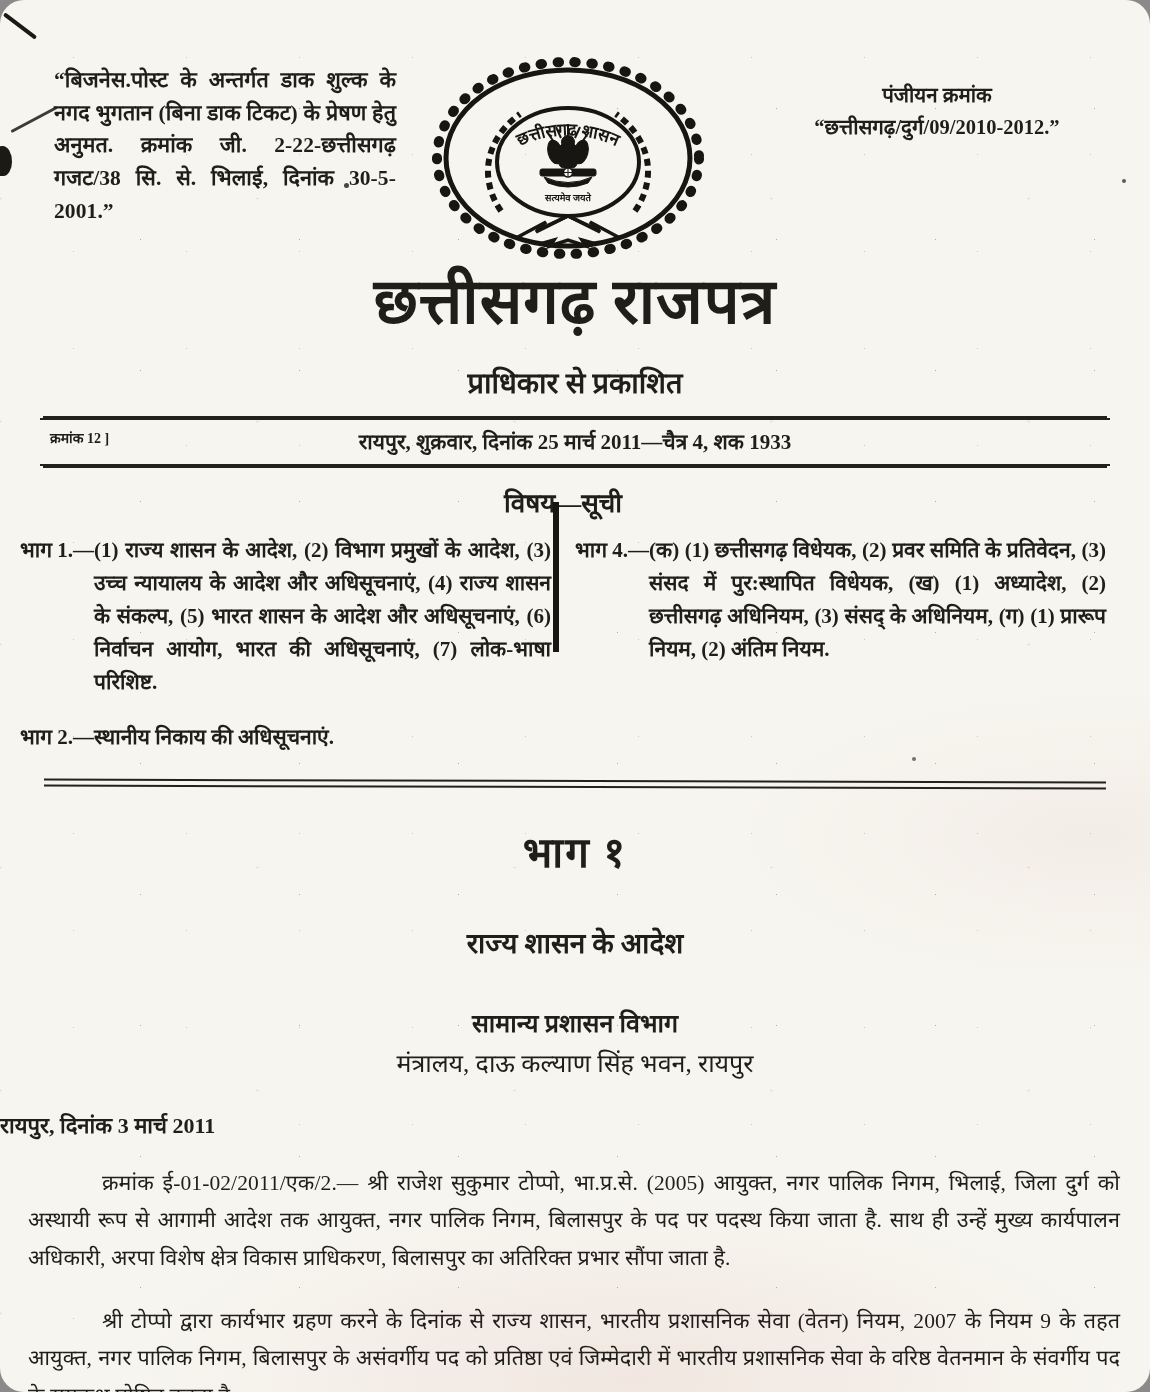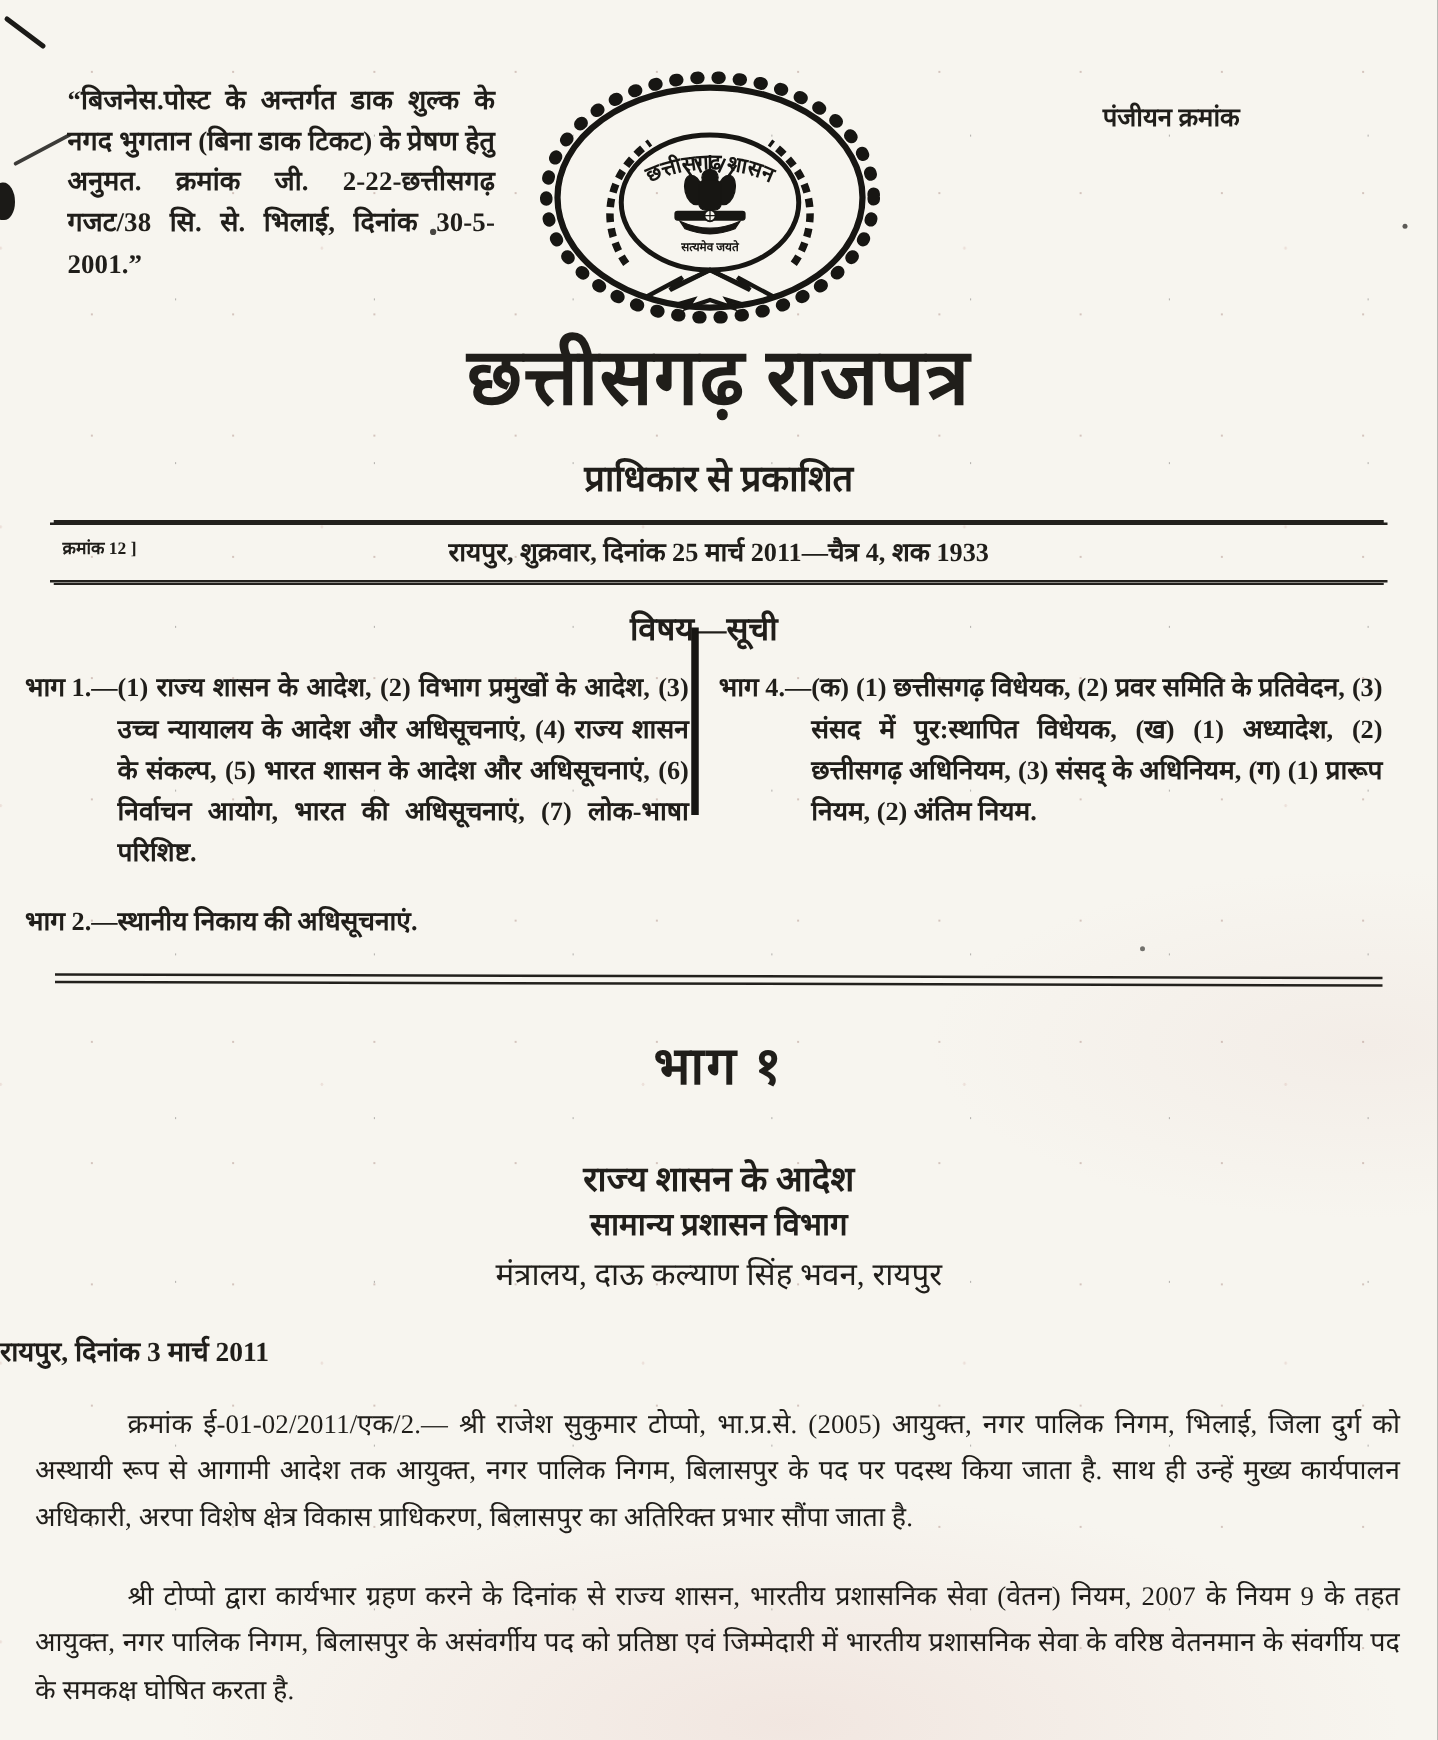--- a/index.html
+++ b/index.html
@@ -12,20 +12,21 @@
       radial-gradient(rgba(120,70,60,.28) .7px, transparent 1px),
       radial-gradient(rgba(40,40,40,.35) .6px, transparent .9px),
       radial-gradient(rgba(190,130,120,.18) 1px, transparent 1.4px),
       radial-gradient(ellipse 700px 260px at 55% 99%, rgba(228,196,190,.30), transparent 70%),
       radial-gradient(ellipse 500px 200px at 95% 60%, rgba(225,200,195,.18), transparent 70%);
     background-size:113px 97px, 159px 131px, 257px 223px, 100% 100%, 100% 100%;
     background-position:17px 9px, 61px 43px, 129px 87px, 0 0, 0 0;
     overflow:hidden;
     font-family:"Liberation Serif","DejaVu Serif",serif;
     color:#201e1a;
+    border-radius:24px;
   }
   
   .artifact{position:absolute;background:#1b1a17;}
   .art-stroke-tl{left:0px;top:24px;width:40px;height:4px;transform:rotate(37deg);border-radius:2px;}
   .art-blob-left{left:-6px;top:146px;width:18px;height:30px;border-radius:50% 60% 55% 45%;}
   .art-tail-left{left:8px;top:118px;width:52px;height:2.5px;transform:rotate(-28deg);border-radius:2px;opacity:.85;}
   .art-dot1{left:344px;top:183px;width:5px;height:5px;border-radius:50%;opacity:.8;}
   .art-dot2{left:1122px;top:179px;width:4px;height:4px;border-radius:50%;opacity:.7;}
   .art-dot3{left:912px;top:757px;width:4px;height:4px;border-radius:50%;opacity:.6;}
   
@@ -65,21 +66,21 @@
   .toc-cols{display:flex;gap:24px;}
   .toc-col{flex:1;min-width:0;}
   .toc-item{display:flex;margin-bottom:22px;font-size:21px;line-height:1.57;font-weight:600;}
   .toc-label{white-space:nowrap;font-weight:700;}
   .toc-text{flex:1;text-align:justify;}
   .toc-divider{position:absolute;left:553px;top:36px;width:6px;height:150px;background:#171613;}
   .toc-rule{margin:4px 44px 0 44px;height:4px;border-top:2px solid #23211d;border-bottom:2px solid #23211d;transform:rotate(.15deg);}
   
   .part-heading{text-align:center;font-size:42px;font-weight:700;margin-top:34px;letter-spacing:2px;}
   .part-subheading{text-align:center;font-size:28px;font-weight:700;margin-top:44px;}
-  .dept-name{text-align:center;font-size:25px;font-weight:700;}
+  .dept-name{text-align:center;font-size:25px;font-weight:700;margin-top:44px;}
   .dept-address{text-align:center;font-size:25px;font-weight:400;margin-top:6px;}
   .order-dateline{text-align:left;font-size:22px;font-weight:600;margin-top:30px;}
   .body-para{
     margin:26px 30px 0 28px;
     font-size:21.5px;line-height:1.74;font-weight:500;
     text-align:justify;text-indent:74px;letter-spacing:.1px;
   }
   svg text{font-family:"Liberation Serif","DejaVu Serif",serif;}
 </style>
 </head>
@@ -138,20 +139,21 @@
         <g fill="none" stroke="#171613" stroke-width="3.5" stroke-linejoin="miter">
           <polyline points="88,182 118,166 108,176 140,160 170,174"></polyline>
           <polyline points="192,182 162,166 172,176 140,160 110,174"></polyline>
           <polyline points="112,188 126,184 122,190 140,184 158,190 154,184 168,188"></polyline>
         </g>
       </svg>
     </div>
 
     <div class="reg-block">
       <div>पंजीयन क्रमांक</div>
+      <div>“छत्तीसगढ़/दुर्ग/09/2010-2012.”</div>
     </div>
 
     <div class="gazette-title">छत्तीसगढ़ राजपत्र</div>
     <div class="gazette-subtitle">प्राधिकार से प्रकाशित</div>
   </div>
 
   <div class="issue-row">
     <span class="issue-number">क्रमांक 12 ]</span>
     <div class="issue-dateline">रायपुर, शुक्रवार, दिनांक 25 मार्च 2011—चैत्र 4, शक 1933</div>
   </div>

